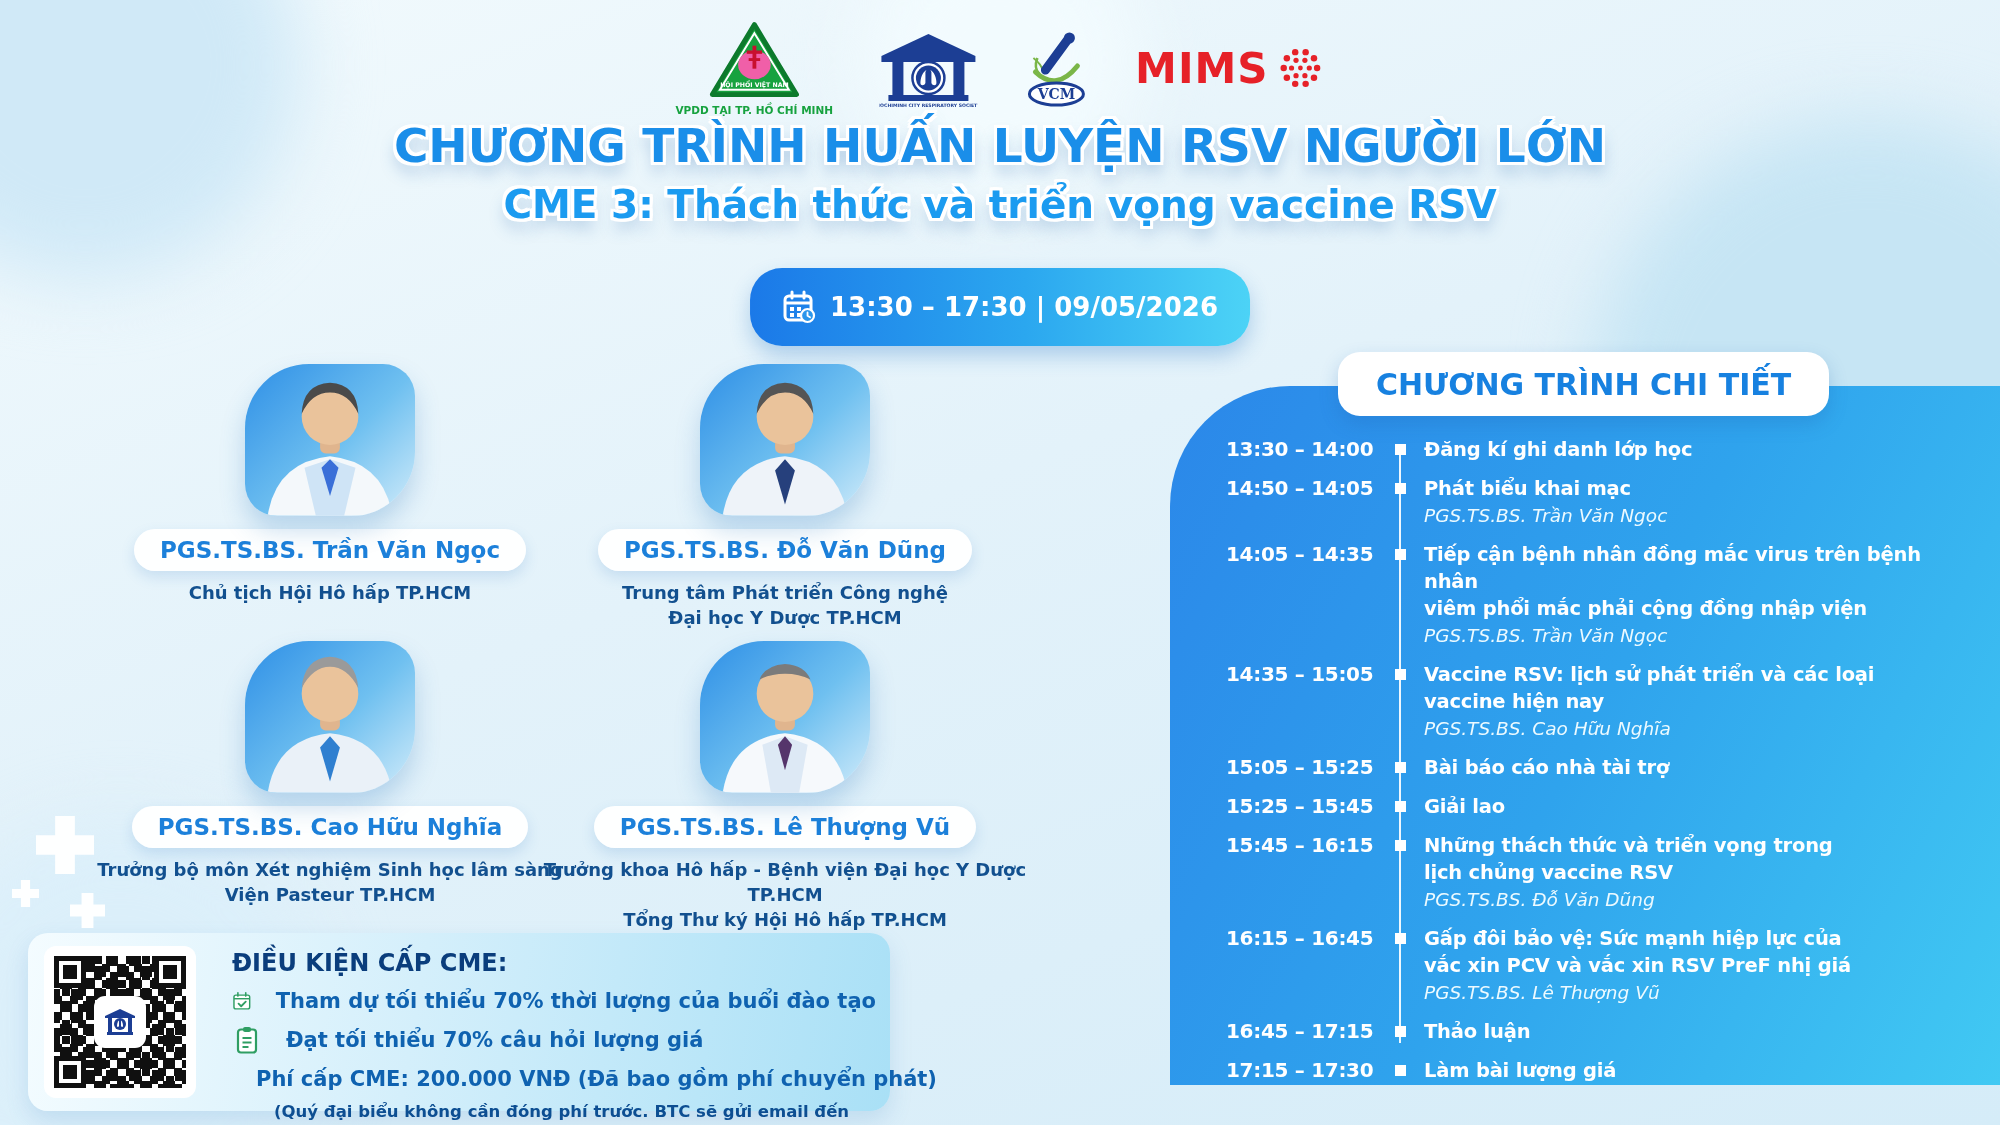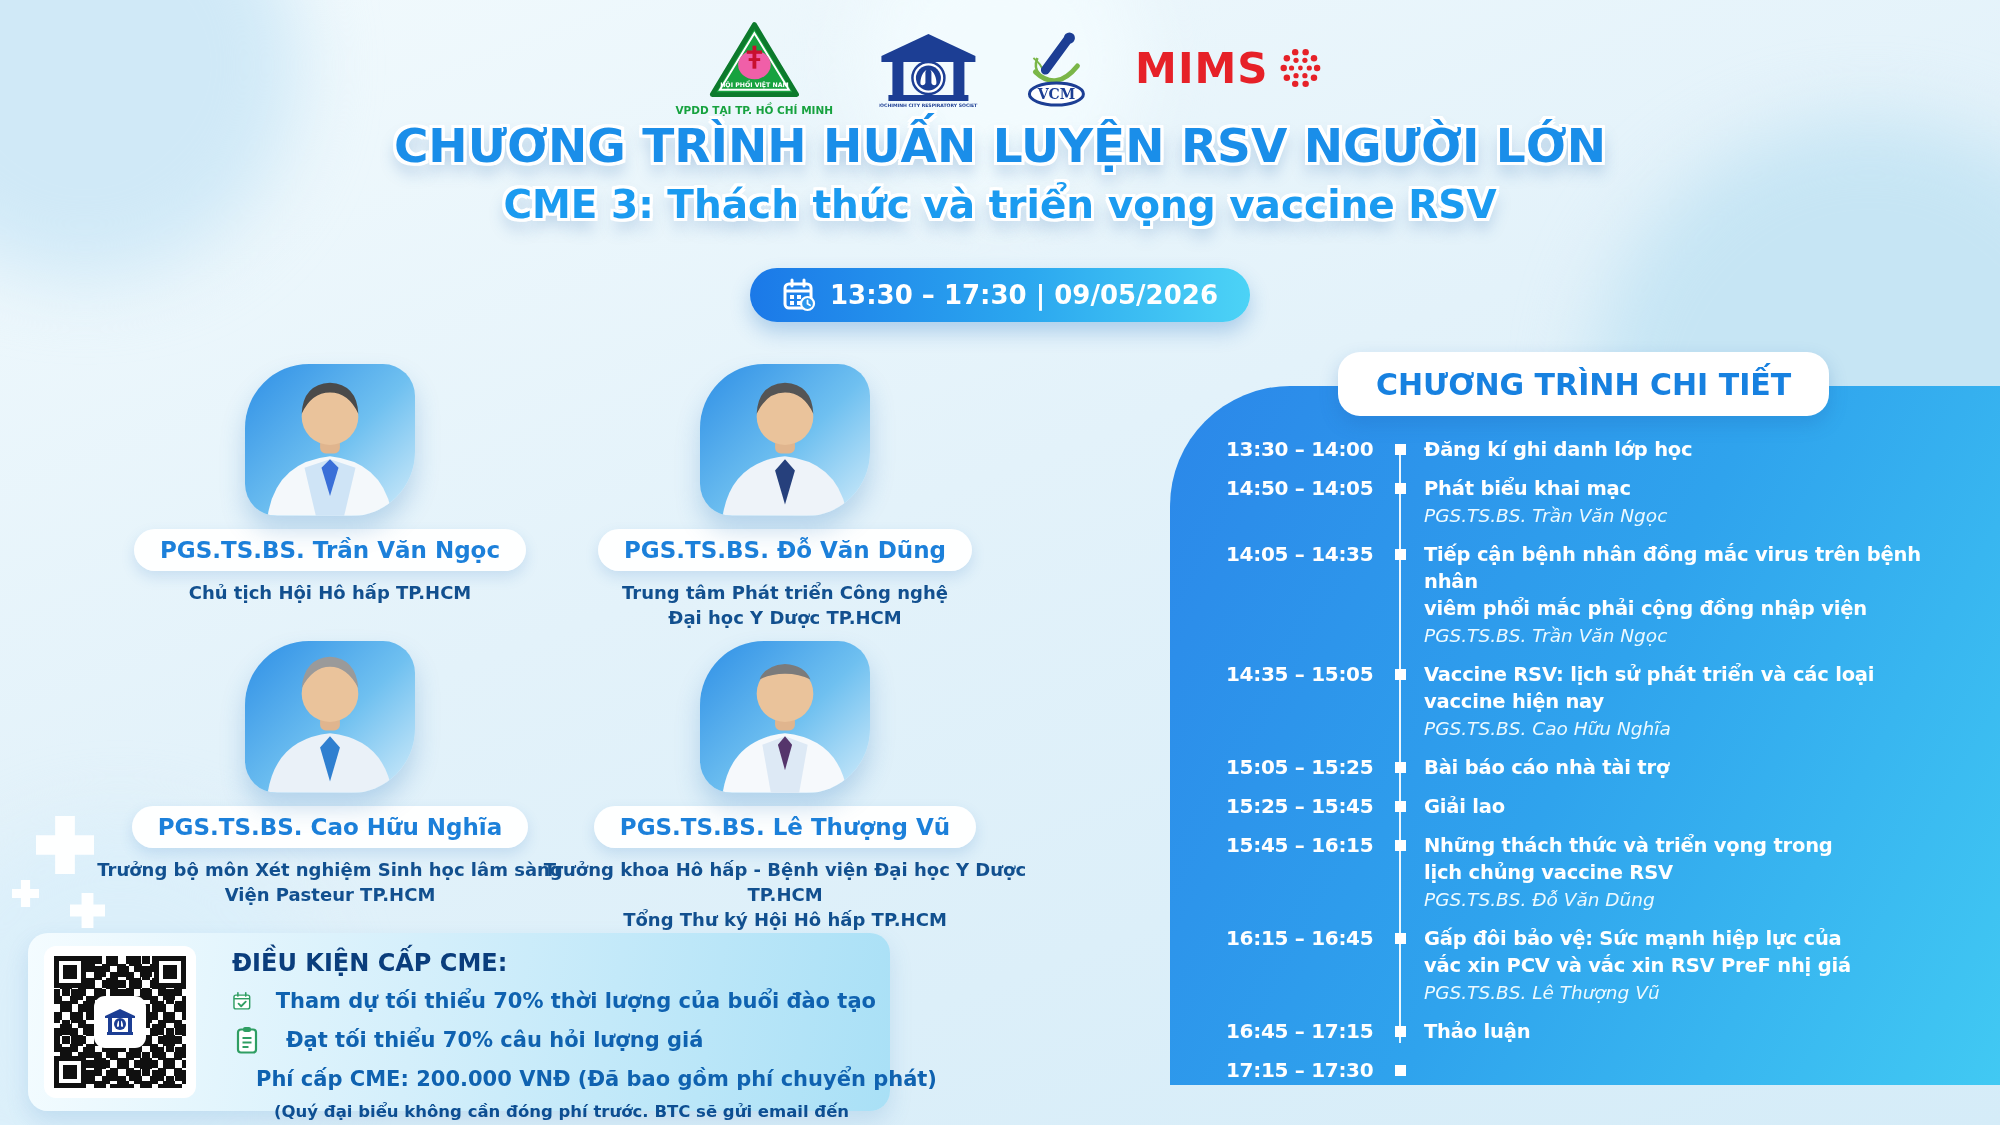--- a/index.html
+++ b/index.html
@@ -26,21 +26,21 @@
     text-shadow:
       -3px -3px 0 #fff,3px -3px 0 #fff,-3px 3px 0 #fff,3px 3px 0 #fff,
       0 -3px 0 #fff,0 3px 0 #fff,-3px 0 0 #fff,3px 0 0 #fff,
       -2px -3px 0 #fff,2px 3px 0 #fff,-3px 2px 0 #fff,3px -2px 0 #fff,
       0 10px 16px rgba(46,108,178,.35);}
   .t1{font-size:47px;font-weight:800;color:#1a8ee9;letter-spacing:0;}
   .t2{margin-top:9px;font-size:39px;font-weight:800;color:#1b9bf0;}
 
   
   .badge{position:absolute;top:268px;left:50%;transform:translateX(-50%);
-         display:flex;align-items:center;gap:14px;padding:10px 32px;border-radius:32px;
+         display:flex;align-items:center;gap:14px;padding:22px 32px;border-radius:32px;
          background:linear-gradient(90deg,#1b79e8 0%,#2ba7ef 55%,#4cd3f6 100%);
          box-shadow:0 10px 20px rgba(40,120,200,.3);}
   .badge-text{font-size:26px;font-weight:800;color:#fff;letter-spacing:0;}
 
   
   .speaker{position:absolute;display:flex;flex-direction:column;align-items:center;}
   .sp-r1{top:364px;} .sp-r2{top:641px;}
   .sp-c1{left:85px;width:490px;} .sp-c2{left:515px;width:540px;}
   .photo{width:170px;height:152px;border-radius:64px 32px 64px 32px;overflow:hidden;position:relative;
          background:linear-gradient(135deg,#2e8fe6 0%,#6fc0f0 55%,#d2ecfa 100%);
@@ -361,20 +361,24 @@
           <div class="stitle">Thảo luận</div>
 
         </div>
       </div>
 
       <div class="srow">
         <div class="stime">17:15 – 17:30</div>
         <div>
             <div class="tl-dot"></div>
           </div>
+        <div>
+          <div class="stitle">Làm bài lượng giá</div>
+
+        </div>
       </div>
 
     </div>
 
   </div>
 
   <div class="cme">
     <div class="qr">
       <div class="qr-grid"></div>
       <div class="fd fd-tl"></div>

